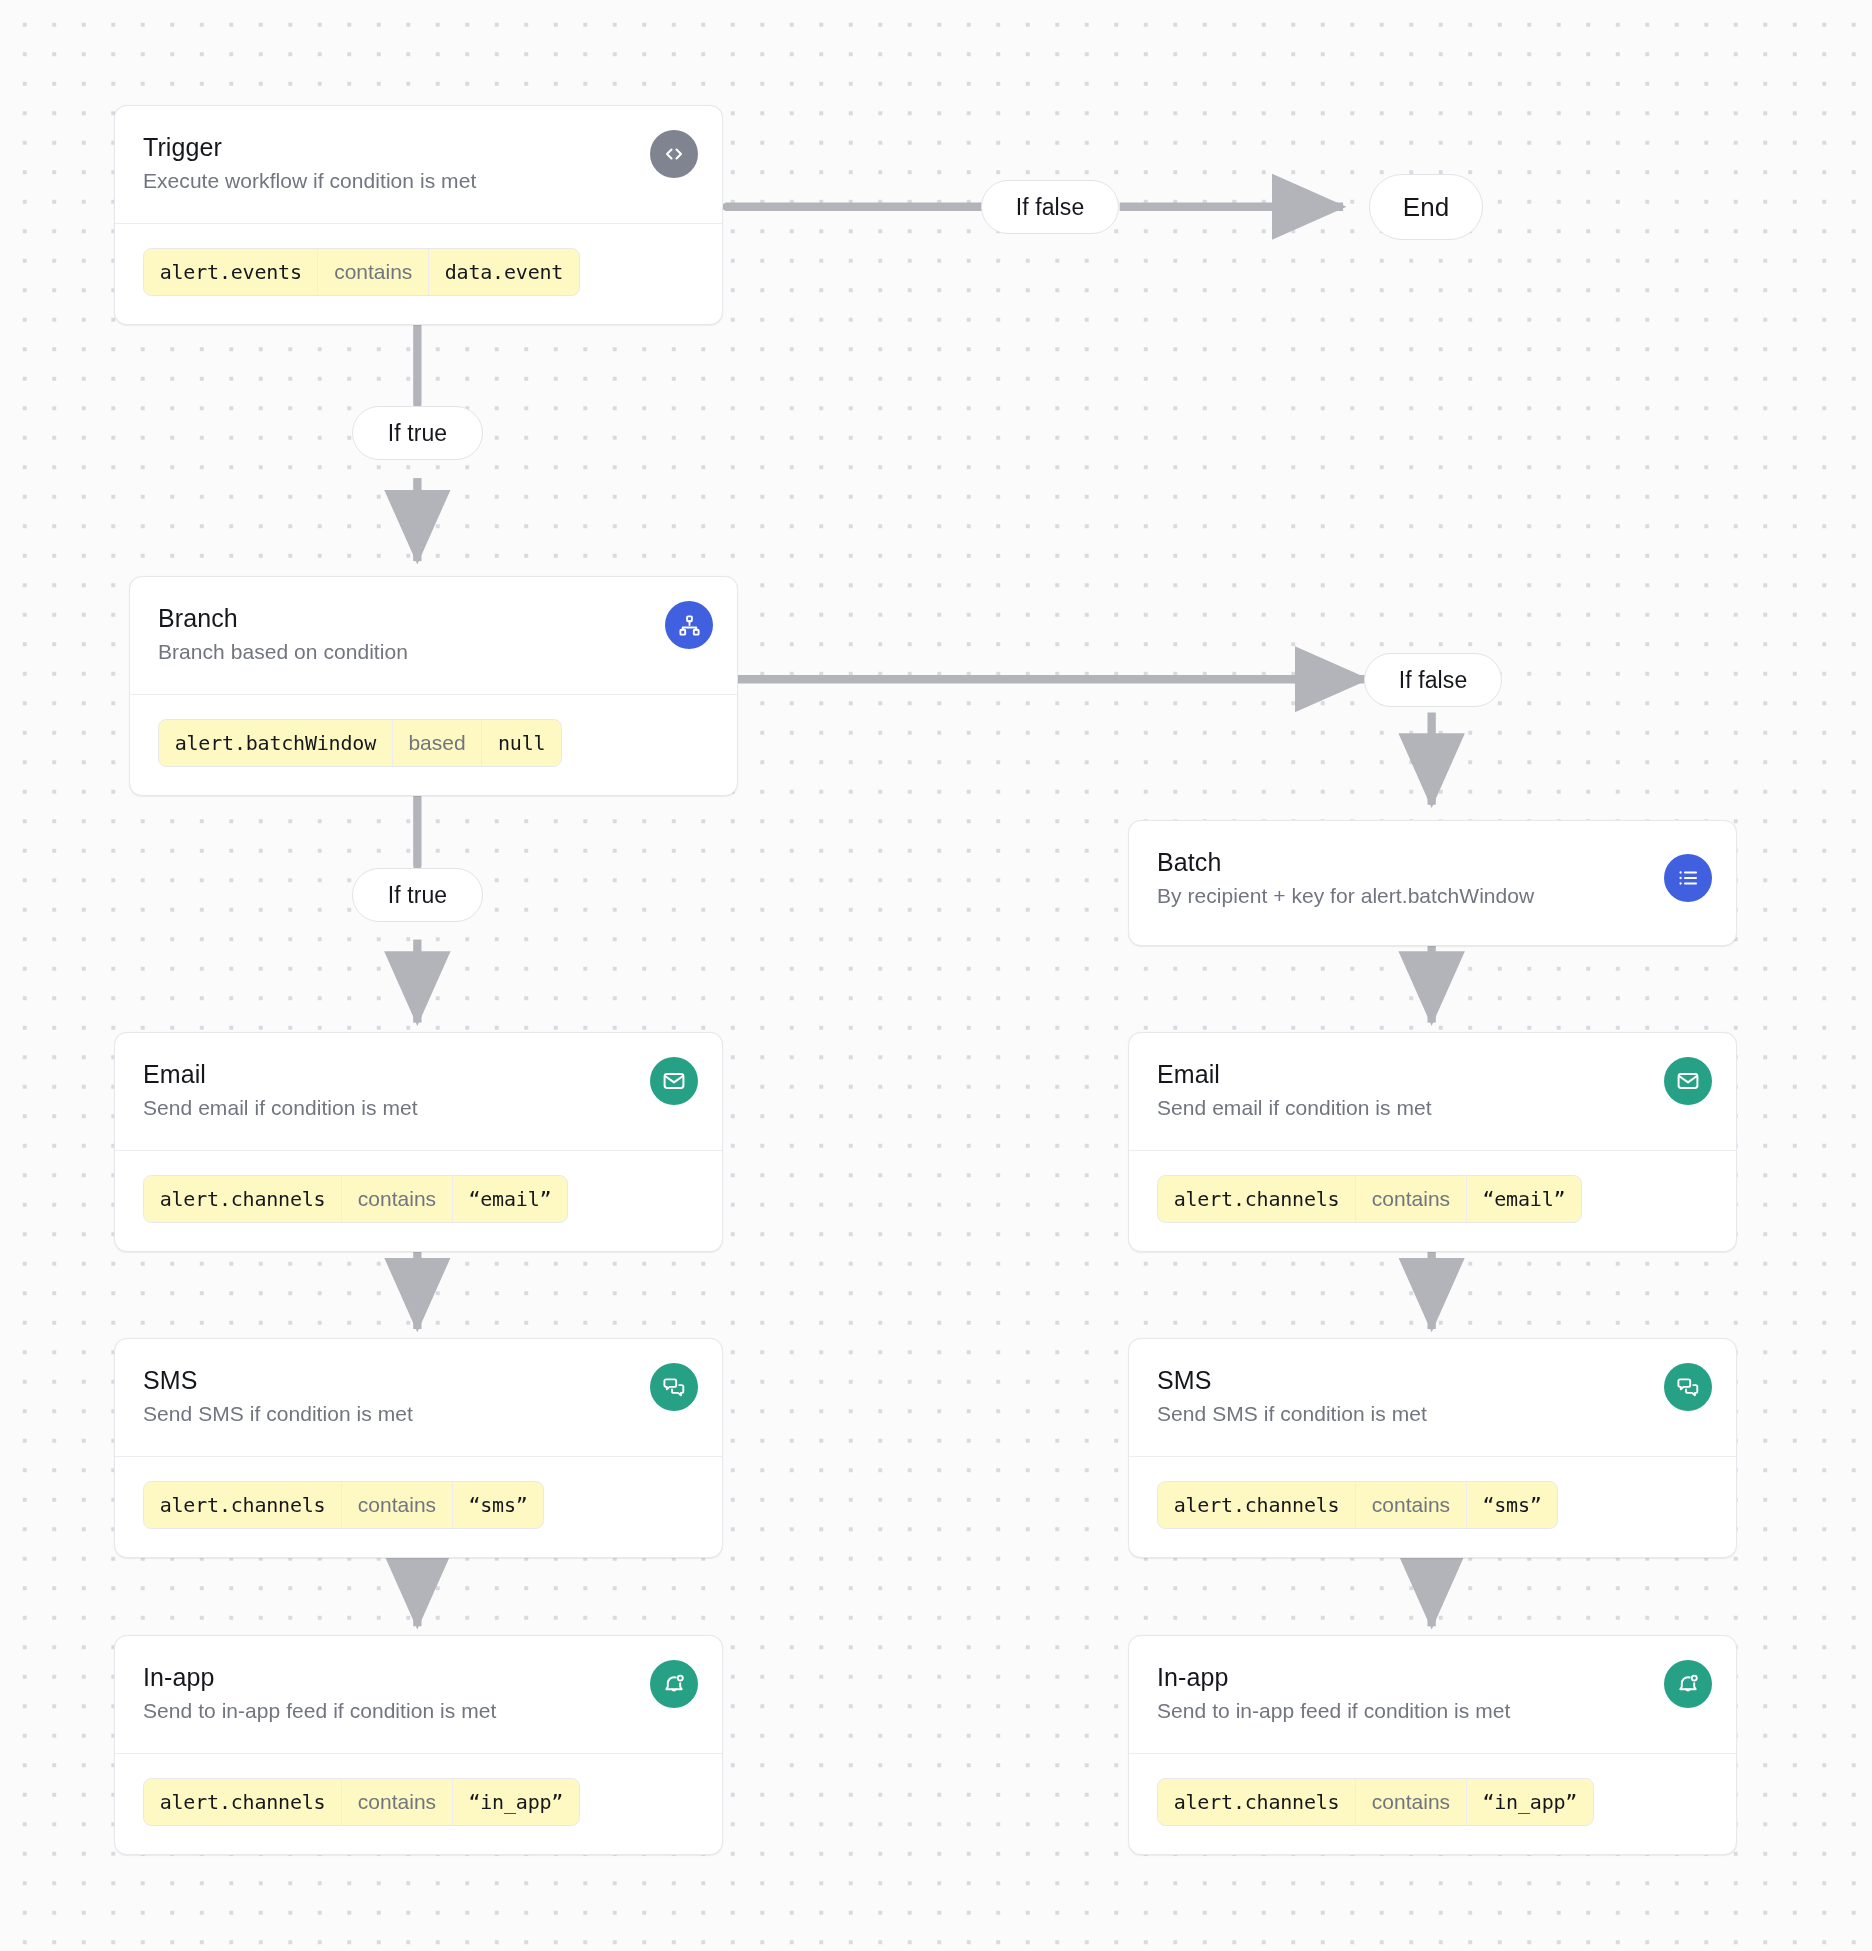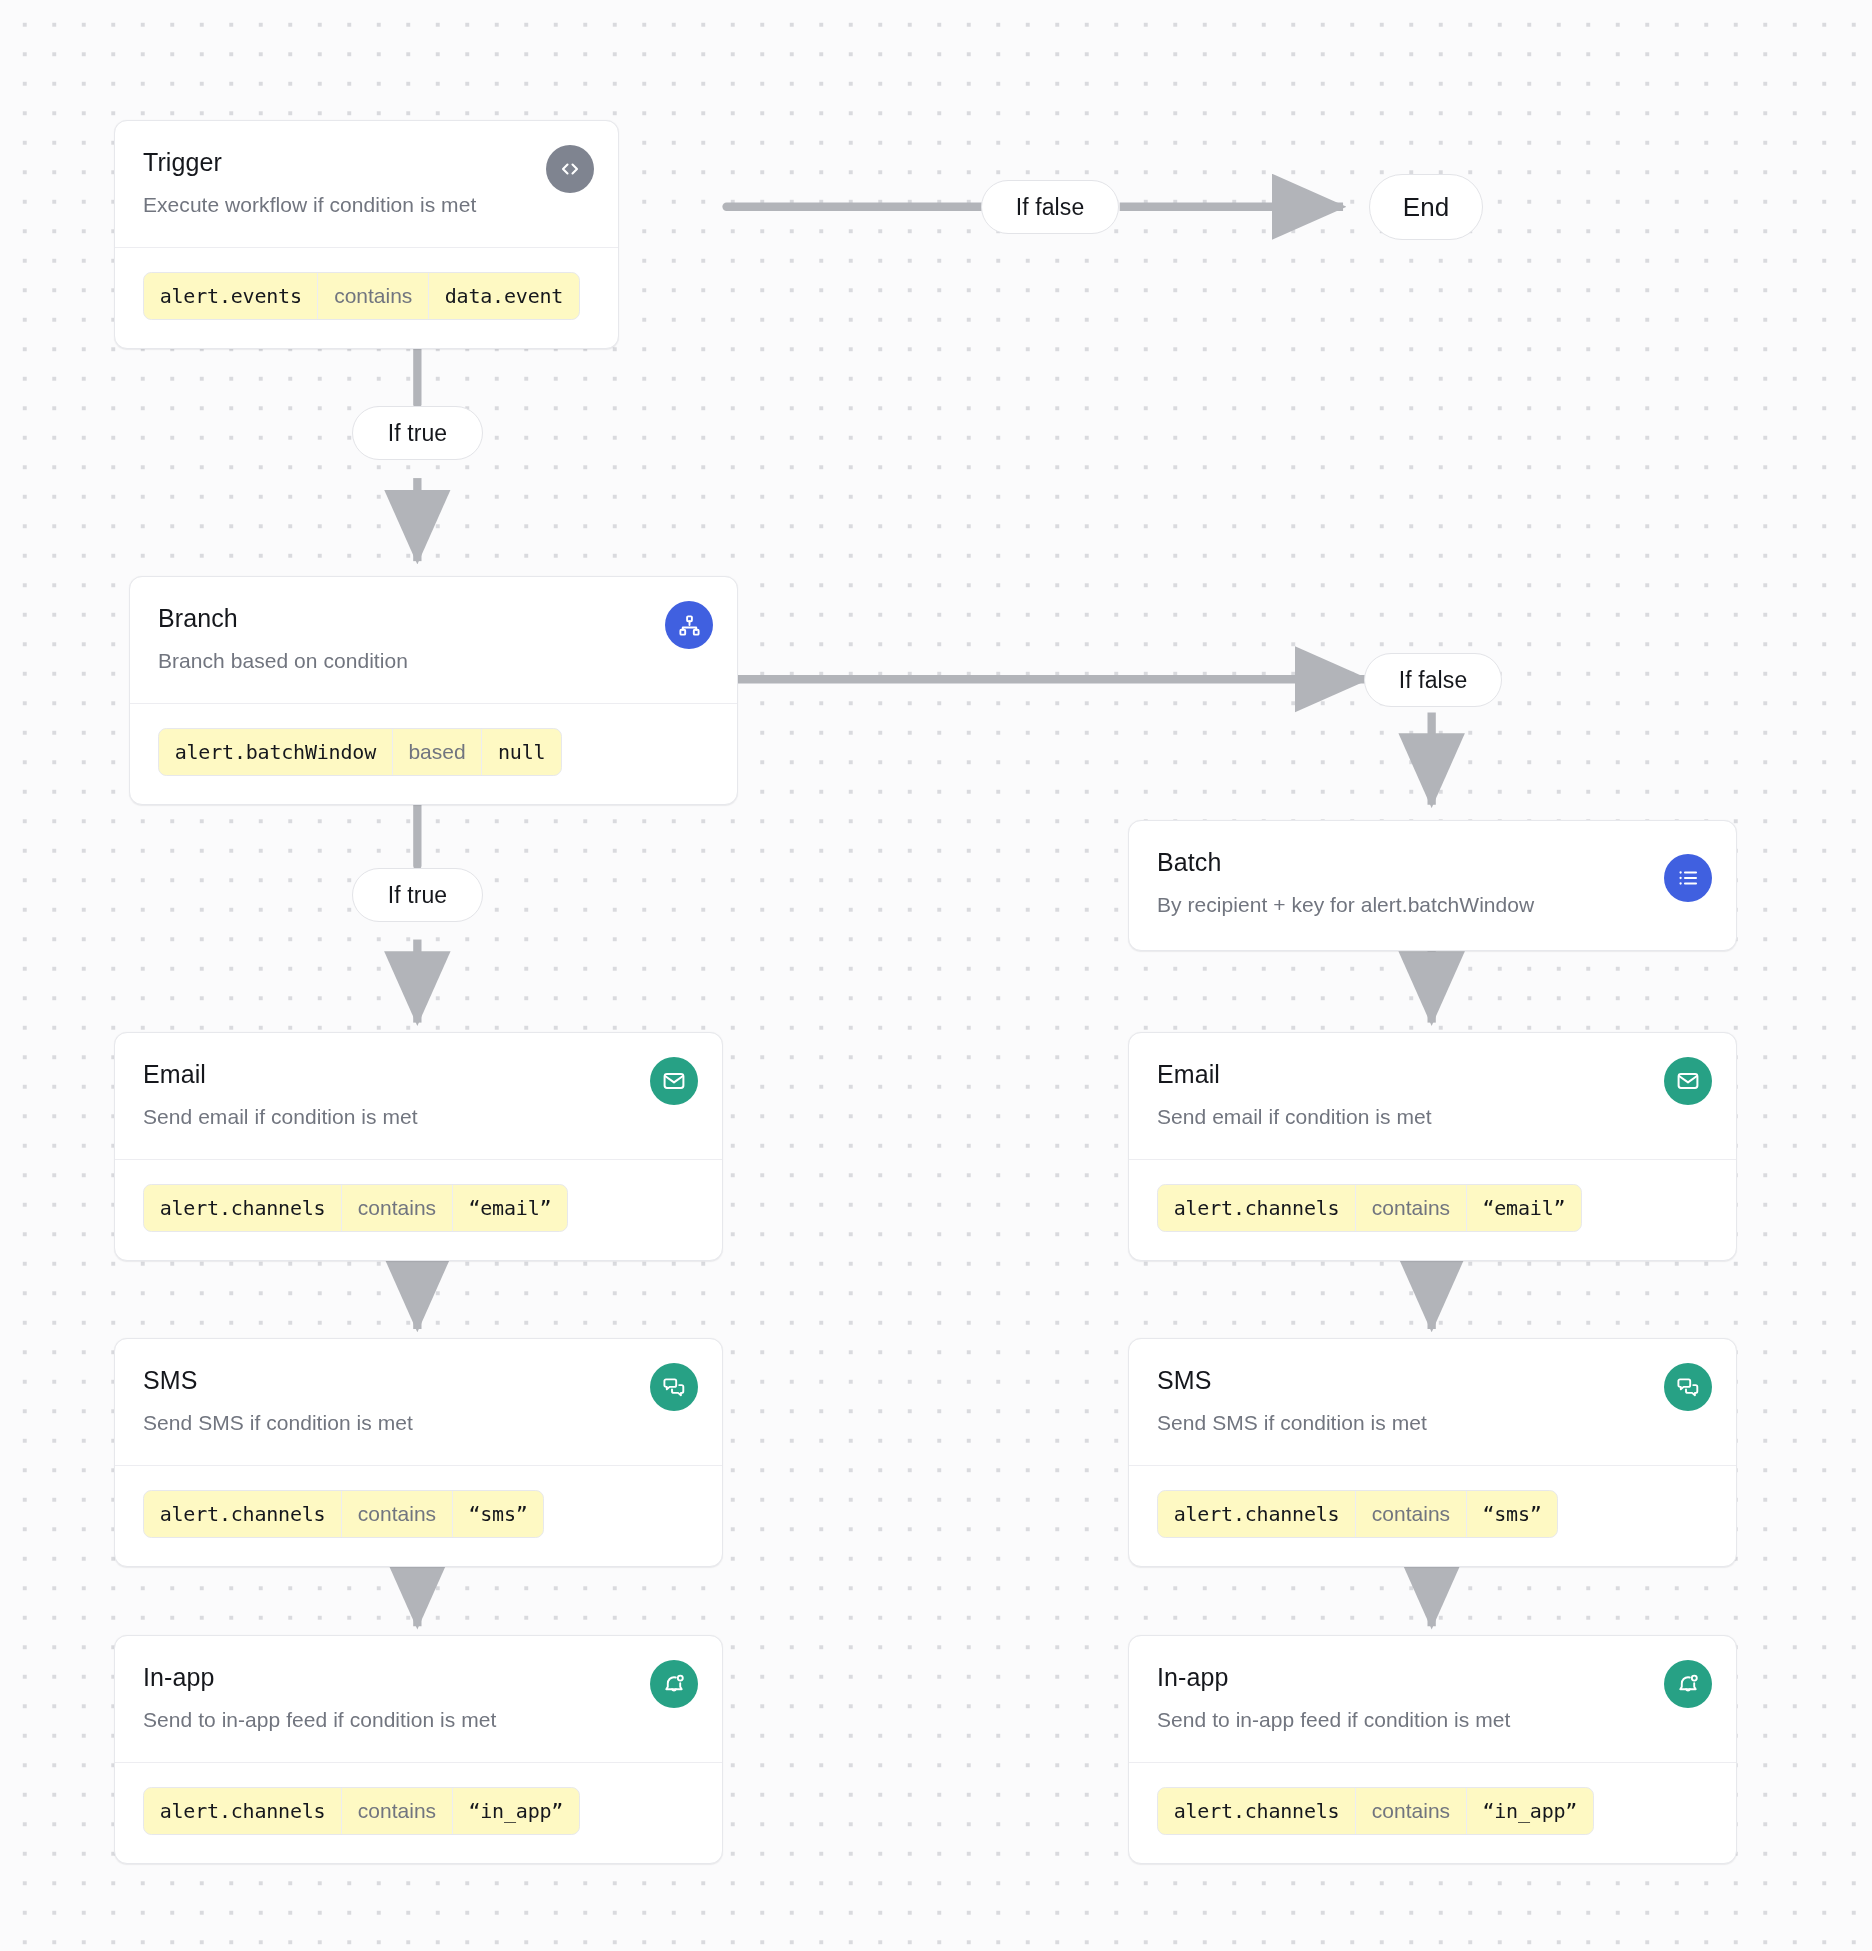--- a/index.html
+++ b/index.html
@@ -52,21 +52,21 @@
 
   .node-title {
     font-size: 25px;
     line-height: 31px;
     color: #15171c;
     font-weight: 400;
     letter-spacing: 0.1px;
   }
 
   .node-sub {
-    margin-top: 13px;
+    margin-top: 4px;
     font-size: 21px;
     line-height: 28px;
     color: #71757f;
     font-weight: 400;
     letter-spacing: 0.05px;
   }
 
   .node-icon {
     position: absolute;
     top: 24px;
@@ -160,21 +160,21 @@
     <line x1="452" y1="1018" x2="452" y2="1108" stroke="#b2b4b9" stroke-width="9" marker-end="url(#arrowhead)"></line>
 
     <line x1="452" y1="1345" x2="452" y2="1440" stroke="#b2b4b9" stroke-width="9" marker-end="url(#arrowhead)"></line>
     <line x1="452" y1="1668" x2="452" y2="1762" stroke="#b2b4b9" stroke-width="9" marker-end="url(#arrowhead)"></line>
 
     <line x1="1551" y1="1022" x2="1551" y2="1108" stroke="#b2b4b9" stroke-width="9" marker-end="url(#arrowhead)"></line>
     <line x1="1551" y1="1345" x2="1551" y2="1440" stroke="#b2b4b9" stroke-width="9" marker-end="url(#arrowhead)"></line>
     <line x1="1551" y1="1668" x2="1551" y2="1762" stroke="#b2b4b9" stroke-width="9" marker-end="url(#arrowhead)"></line>
   </svg>
 
-  <div class="node" style="left:114px; top:120px; width:505px;">
+  <div class="node" style="left:114px; top:105px; width:609px;">
     <div class="node-head">
       <div class="node-title">Trigger</div>
       <div class="node-sub">Execute workflow if condition is met</div>
       <div class="node-icon" style="background:#7f8490;">
         <svg width="24" height="24" viewBox="0 0 24 24" fill="none" stroke="#fff" stroke-width="2.1" stroke-linecap="round" stroke-linejoin="round">
           <polyline points="9.5,7.5 5,12 9.5,16.5"></polyline>
           <polyline points="14.5,7.5 19,12 14.5,16.5"></polyline>
         </svg>
       </div>
     </div>

